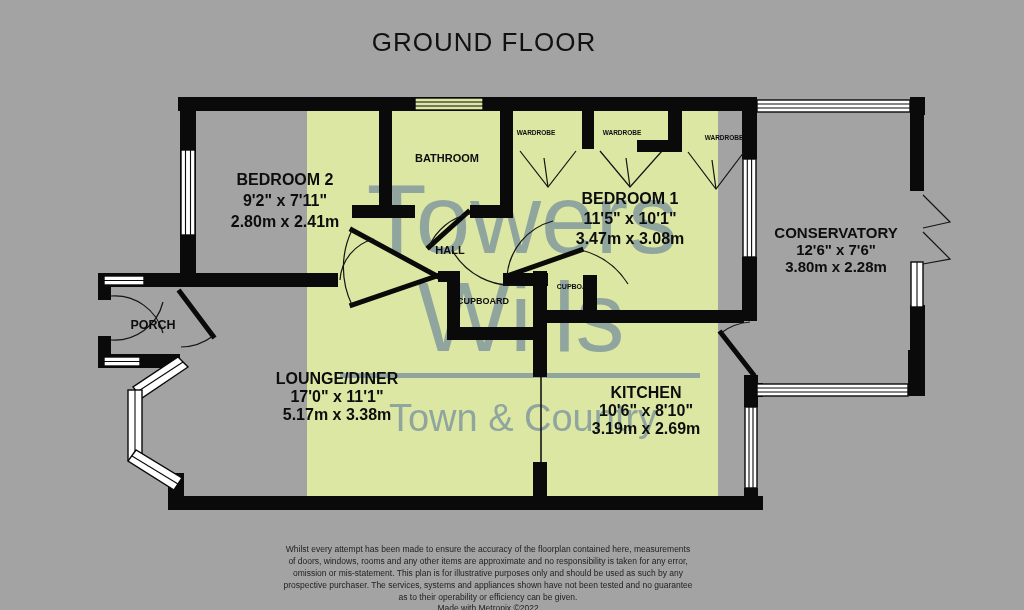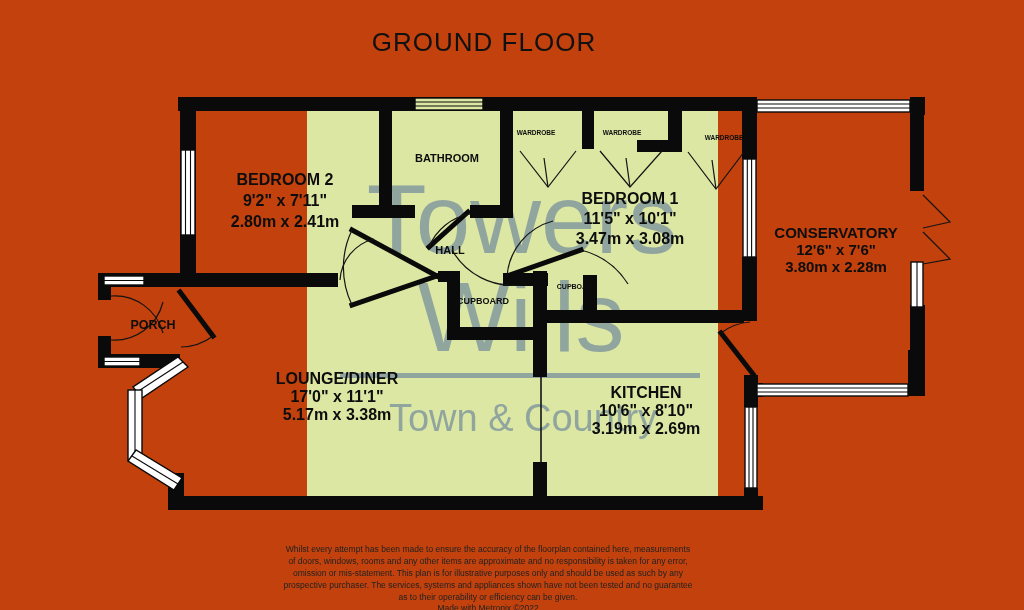--- a/index.html
+++ b/index.html
@@ -1,16 +1,16 @@
 <!DOCTYPE html>
 <html><head>
 <meta charset="utf-8">
 <style>
   html,body{margin:0;padding:0;background:#ffffff;}
-  .stage{position:relative;width:1024px;height:610px;background:#c2410c;overflow:hidden;
+  .stage{position:relative;width:1024px;height:610px;background:#a3a3a3;overflow:hidden;
          font-family:"Liberation Sans",sans-serif;}
   svg{display:block}
   .band{fill:#dce7a3;}
   .wall{fill:#0a0a0a;stroke:none;}
   .win{fill:#ffffff;stroke:#0a0a0a;stroke-width:1.4;}
   .win-green{fill:#dce7a3;stroke:#0a0a0a;stroke-width:1.4;}
   .wline{stroke:#0a0a0a;stroke-width:1.1;fill:none;}
   .leaf{stroke:#0a0a0a;stroke-width:5;stroke-linecap:square;fill:none;}
   .arc{stroke:#141414;stroke-width:1.2;fill:none;}
   .thin{stroke:#141414;stroke-width:1.6;fill:none;}

